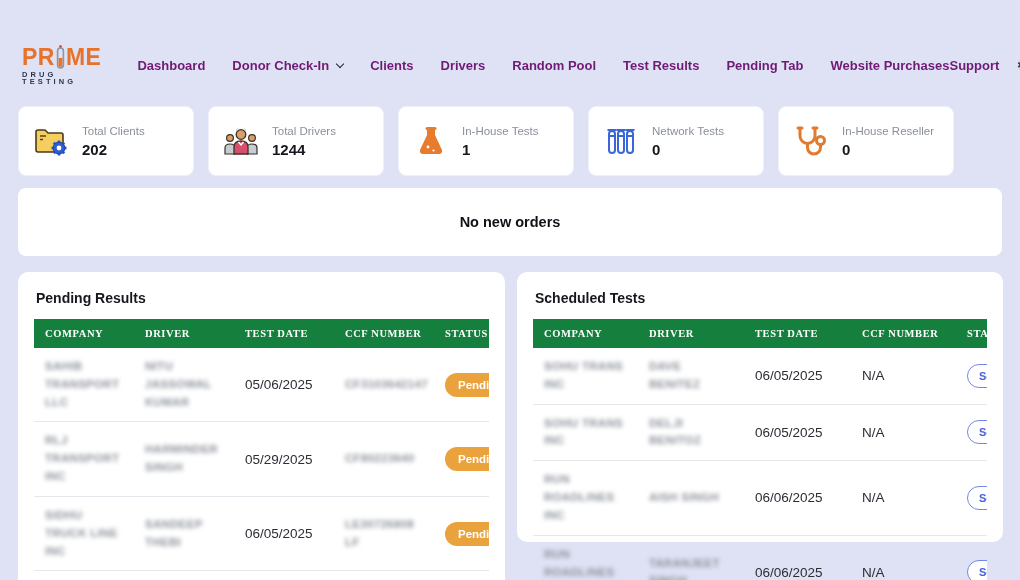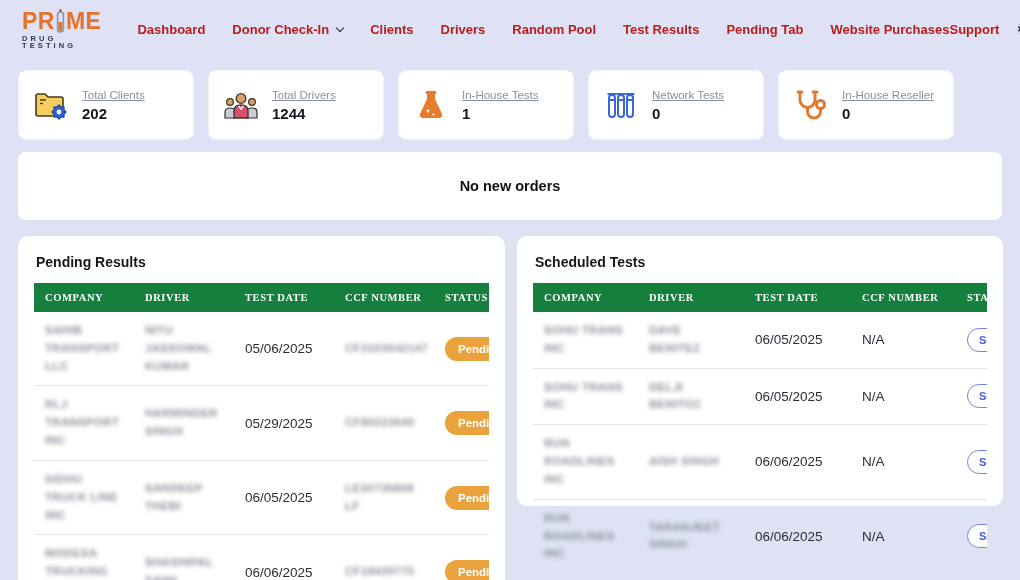--- a/index.html
+++ b/index.html
@@ -4,36 +4,36 @@
 <style>
   * { margin:0; padding:0; box-sizing:border-box; }
   html,body { width:1020px; height:580px; overflow:hidden; }
   body {
     background:#dee2f4;
     font-family:"Liberation Sans", sans-serif;
     color:#20242e;
   }
   
   .nav {
-    height:58px; display:flex; align-items:center; padding:0 14px 0 22px;
+    height:58px; display:flex; align-items:center; padding:0 14px 0 22px;margin-top:36px;
   }
   .logo { display:flex; flex-direction:column; line-height:1; cursor:pointer; }
   .logo-main { display:flex; align-items:flex-end; font-weight:bold; font-size:23px; color:#e8722a; letter-spacing:0.5px; }
   .logo-tube { margin:0 1px 0 1px; }
   .logo-sub { font-size:7.5px; font-weight:bold; color:#2b3850; letter-spacing:3.1px; margin-top:2px; }
   .nav-items { display:flex; align-items:center; gap:27px; margin-left:36px; }
-  .nav-item { font-size:13px; font-weight:600; color:#b91c1c; cursor:pointer; white-space:nowrap; display:flex; align-items:center; }
+  .nav-item { font-size:13px; font-weight:600; color:#701a75; cursor:pointer; white-space:nowrap; display:flex; align-items:center; }
   .chev { display:inline-block; width:6px; height:6px; border-right:1.8px solid #20242e; border-bottom:1.8px solid #20242e; transform:rotate(45deg); margin-left:8px; margin-top:-3px; }
   .nav-right { margin-left:auto; display:flex; align-items:center; gap:17px; }
   .gear { font-family:"DejaVu Sans", sans-serif; font-size:17px; color:#3a3f4a; cursor:pointer; line-height:1; }
   
   .stats { display:flex; gap:14px; padding:0 18px; margin-top:12px; }
   .stat-card { width:176px; height:70px; background:#fff; border:1px solid #eef0fa; border-radius:8px; display:flex; align-items:center; gap:13px; padding:0 14px; }
   .stat-icon { width:36px; flex:none; display:flex; align-items:center; justify-content:center; }
-  .stat-label { font-size:11.5px; color:#8a8f9c; margin-bottom:4px; white-space:nowrap;text-decoration:underline; }
+  .stat-label { font-size:11.5px; color:#8a8f9c; margin-bottom:4px; white-space:nowrap; }
   .stat-value { font-size:15px; font-weight:bold; color:#15171c; }
   
   .banner { margin:12px 18px 0; height:68px; background:#fff; border-radius:8px; display:flex; align-items:center; justify-content:center; font-size:14.5px; font-weight:bold; color:#101217; }
   
   .panels { display:flex; gap:12px; align-items:flex-start; margin:16px 18px 0; }
   .panel { background:#fff; border-radius:10px; padding:14px 16px; }
   .panel.pending { width:487px; height:380px; }
   .panel.scheduled { width:486px; height:270px; }
   .panel-title { font-size:14px; font-weight:bold; color:#15171c; margin:4px 0 13px 2px; }
   .table-clip { overflow:hidden; width:100%; }

